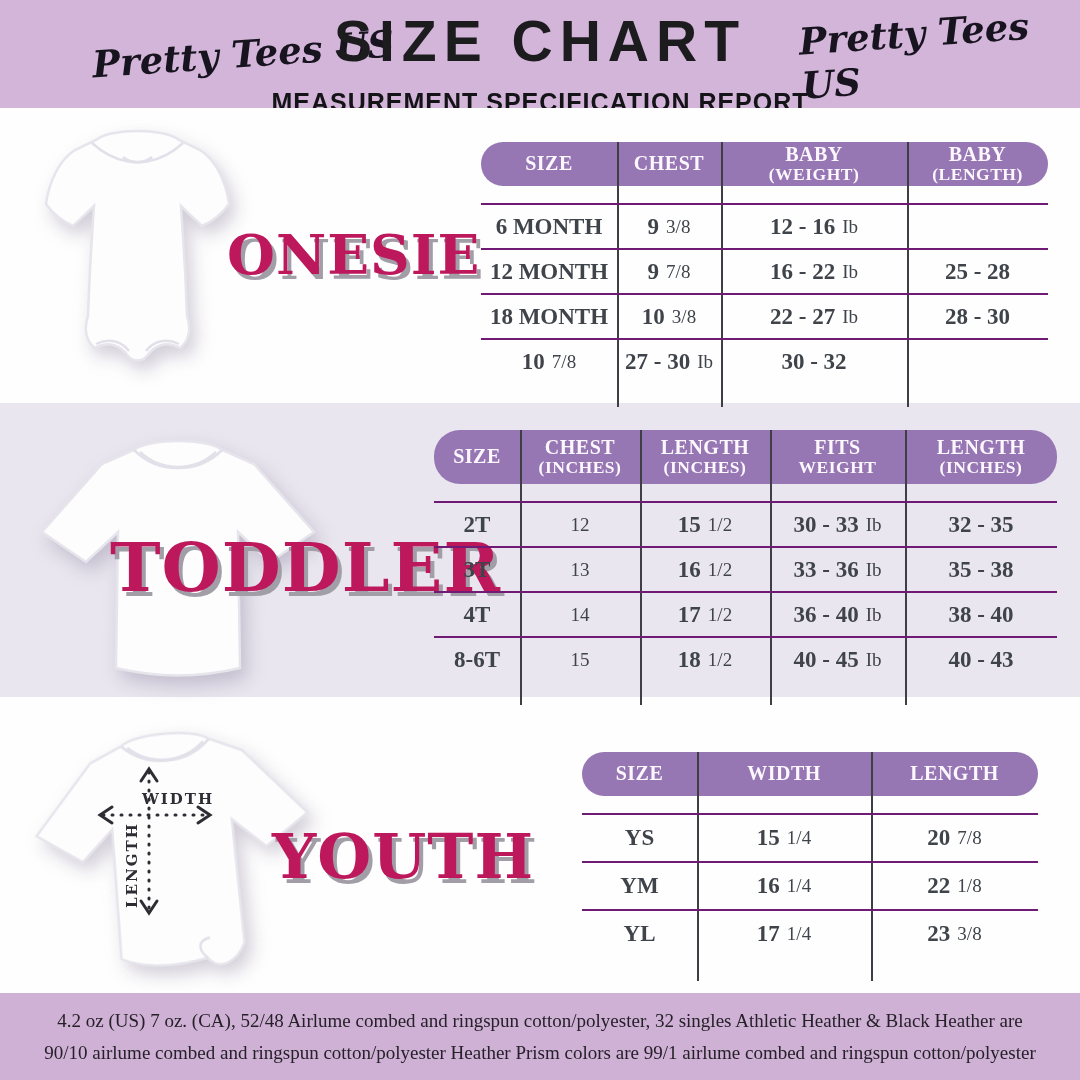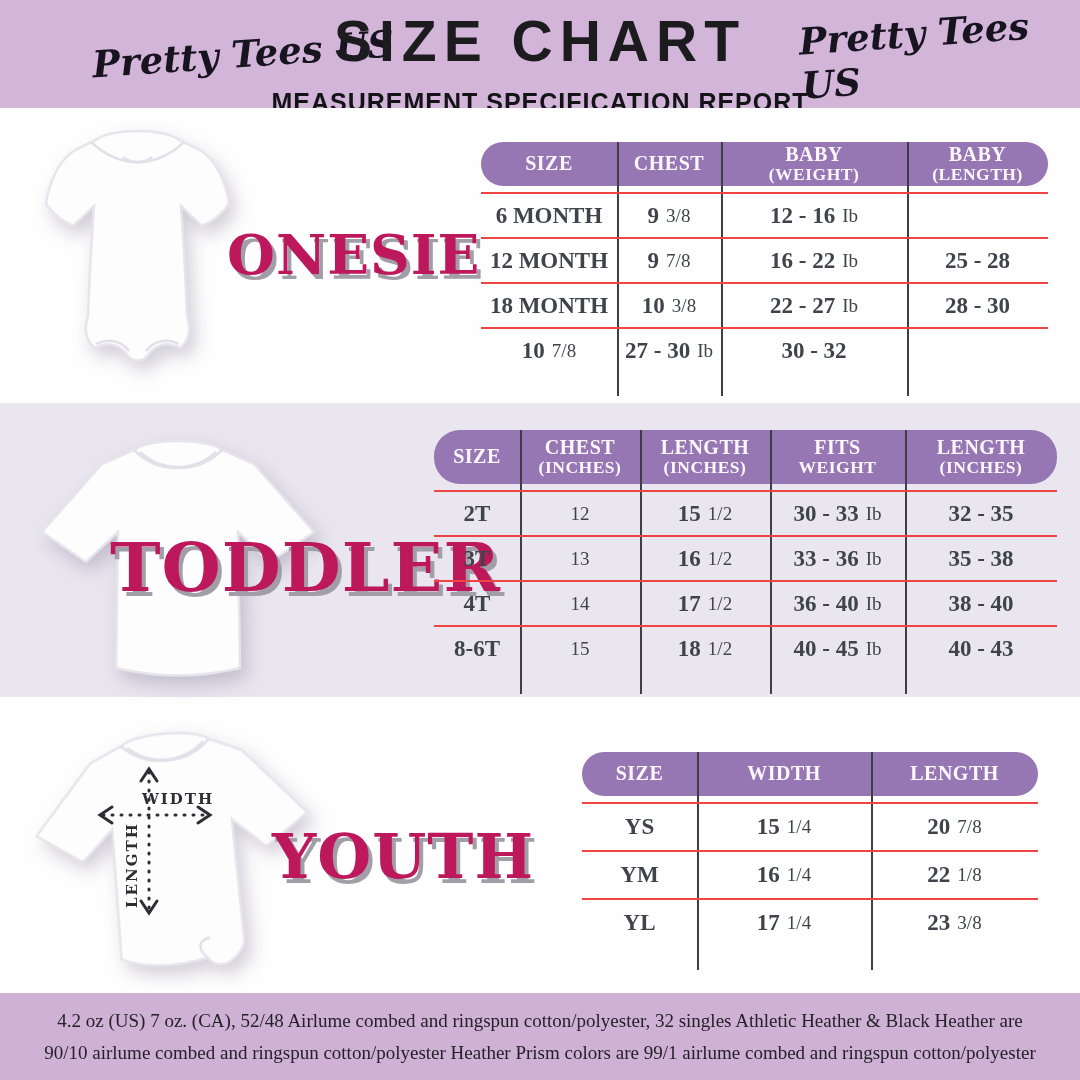--- a/index.html
+++ b/index.html
@@ -38,26 +38,26 @@
   .title-onesie{left:227px;top:222px;font-size:55px;}
   .title-toddler{left:110px;top:527px;font-size:68px;}
   .title-youth{left:272px;top:820px;font-size:62px;}
   
   .size-table{position:absolute;}
   .t-onesie {left:481px;top:142px;width:567px;--cols:136px 104px 186px 141px;--pillh:44px;--rowh:43px;}
   .t-toddler{left:434px;top:430px;width:623px;--cols:86px 120px 130px 135px 152px;--pillh:54px;--rowh:43px;}
   .t-youth  {left:582px;top:752px;width:456px;--cols:115px 174px 167px;--pillh:44px;--rowh:46px;}
   .pill{position:absolute;left:0;right:0;top:0;height:var(--pillh);background:#9677b4;border-radius:26px;}
   .thead,.trow{position:relative;display:grid;grid-template-columns:var(--cols);}
-  .thead{height:var(--pillh);margin-bottom:6px;}
+  .thead{height:var(--pillh);margin-bottom:17px;}
   .hcell{display:flex;flex-direction:column;align-items:center;justify-content:center;line-height:1.08;}
   .h1{font-weight:bold;font-size:20px;color:#fcf8fe;letter-spacing:.5px;}
   .h2{font-weight:bold;font-size:17.5px;color:#fcf8fe;letter-spacing:.5px;}
   .h2:empty{display:none;}
-  .trow{height:var(--rowh);border-top:2px solid #ef4444;}
+  .trow{height:var(--rowh);border-top:2px solid #701a75;}
   .cell{display:flex;align-items:center;justify-content:center;gap:7px;
         color:#3f434a;font-size:23px;font-weight:bold;}
   .cell .f{font-weight:normal;font-size:19px;}
   .cell .m:empty,.cell .f:empty{display:none;}
   .vl{position:absolute;top:0;bottom:-12px;width:2px;background:#3e3e44;}
   .size-table{padding-bottom:12px;}
   
   .footer-text{position:absolute;left:40px;top:1005px;width:1000px;text-align:center;
                font-family:"Liberation Serif",serif;font-size:19px;line-height:1.7;color:#262129;}
 </style>

